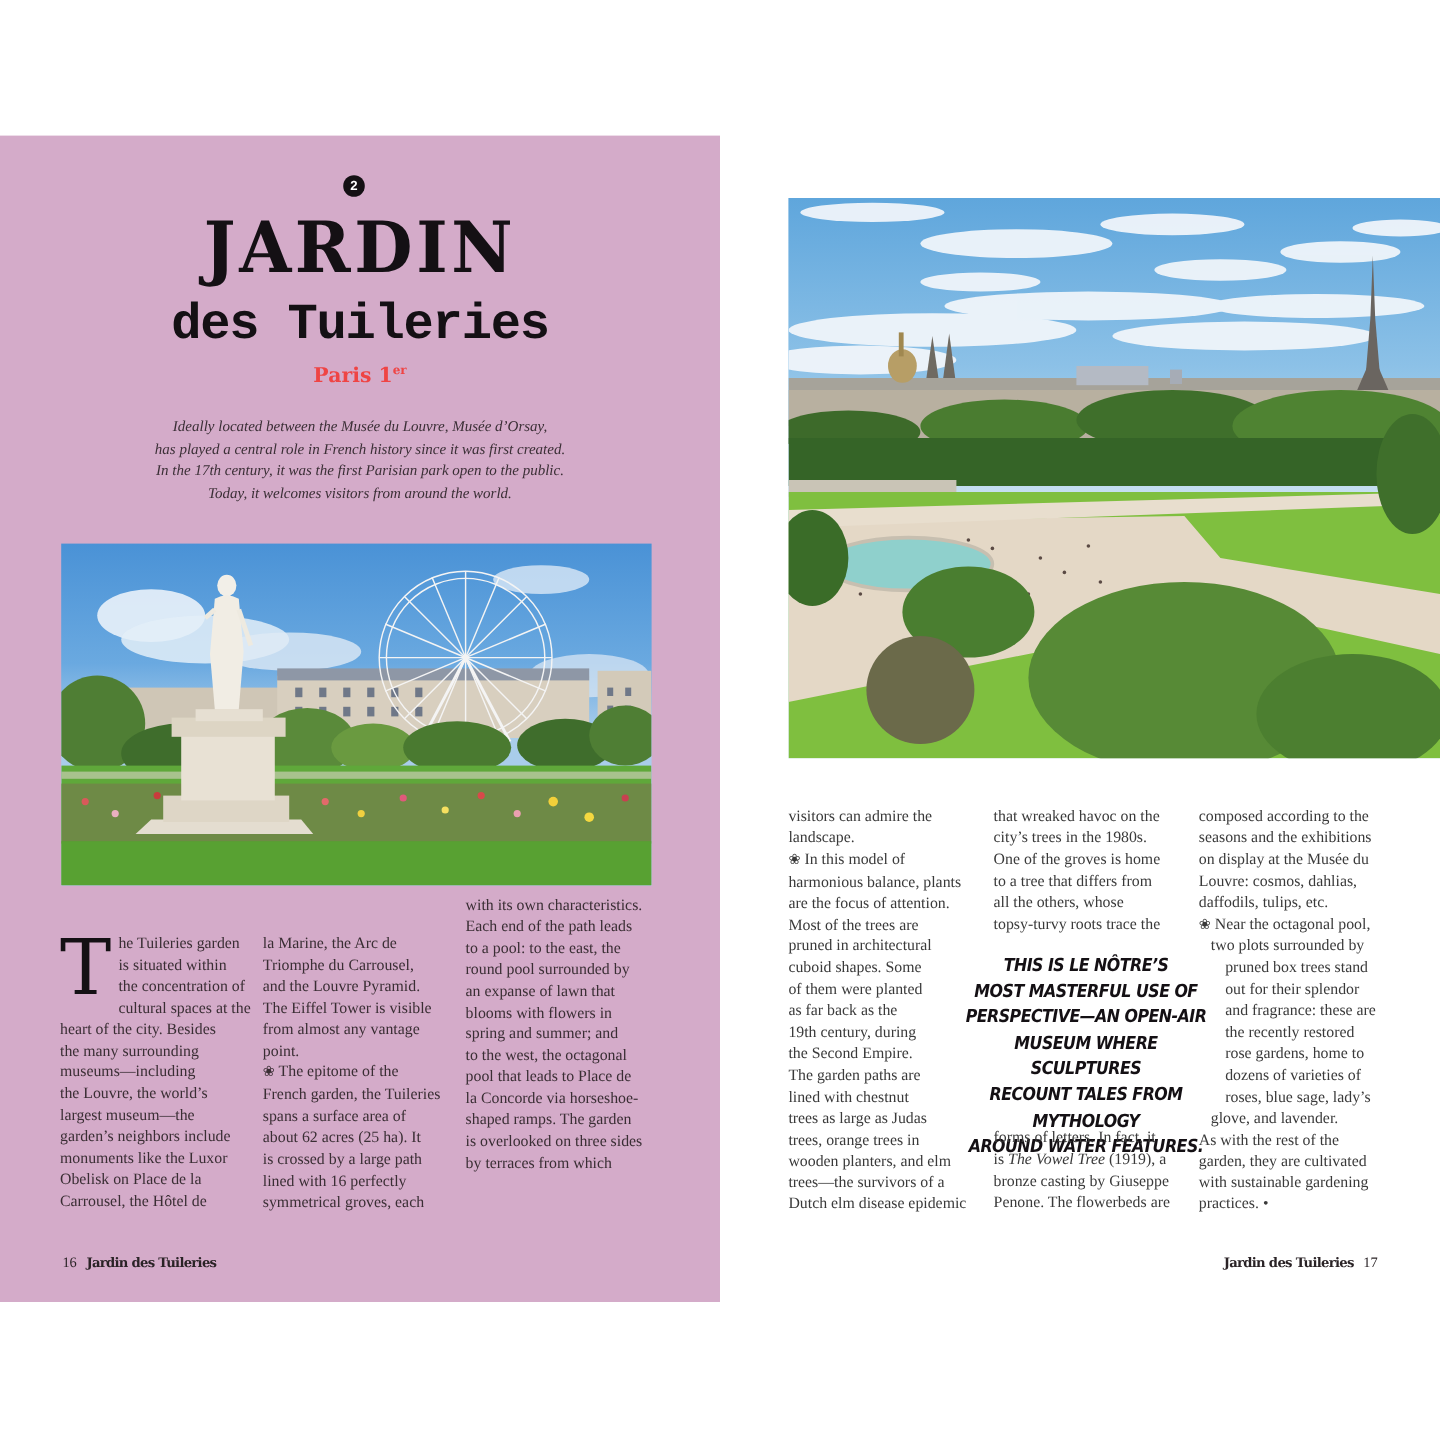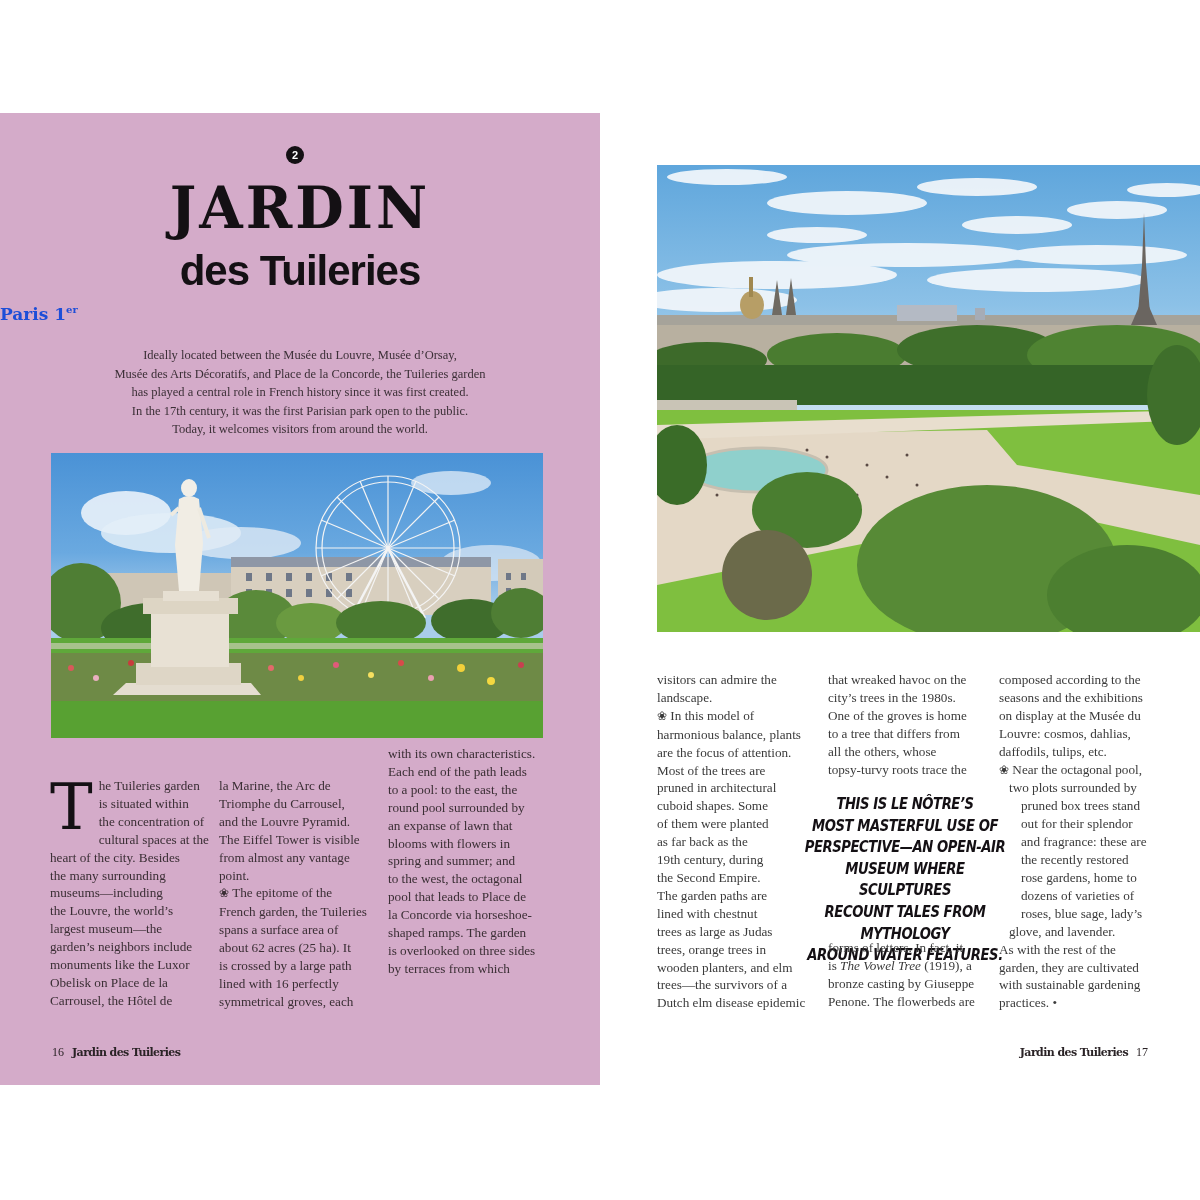--- a/index.html
+++ b/index.html
@@ -23,32 +23,32 @@
     display: flex; align-items: center; justify-content: center;
   }
   .title-1 {
     position: absolute; left: 0; width: 600px; top: 174px; text-align: center;
     font-family: "DejaVu Serif", serif; font-weight: bold;
     font-size: 56px; letter-spacing: 3px; color: #141014;
     transform: scaleY(1.05); line-height: 66px;
   }
   .title-2 {
     position: absolute; left: 0; width: 600px; top: 243px; text-align: center;
-    font-family: Liberation Sans, sans-serif; font-weight: bold;
+    font-family: Liberation Mono, monospace; font-weight: bold;
     font-size: 42px; color: #141014; letter-spacing: -1px; line-height: 56px;
   }
   .title-3 {
-    position: absolute; left: 0; width: 600px; top: 298px; text-align: left;
+    position: absolute; left: 0; width: 600px; top: 298px; text-align: center;
     font-family: "DejaVu Serif", serif; font-weight: bold;
-    font-size: 17px; color: #1d4ed8; line-height: 24px;
+    font-size: 17px; color: #ef4444; line-height: 24px;
   }
   .title-3 sup { font-size: 10px; }
   .intro {
     position: absolute; left: 100px; width: 400px; top: 346px; text-align: center;
-    font-size: 12.5px; line-height: 18.6px; color: #3b2f36;
+    font-style: italic; font-size: 12.5px; line-height: 18.6px; color: #3b2f36;
   }
   .photo-left {
     position: absolute; left: 51px; top: 453px; width: 492px; height: 285px;
     overflow: hidden;
     background: linear-gradient(180deg, #4a92d6 0%, #6aa9e0 35%, #a9cdeb 55%);
   }
   .body-col {
     position: absolute; font-size: 13.2px; line-height: 17.9px; color: #3a2e34;
     text-align: left;
   }
@@ -99,21 +99,20 @@
     <span>2</span>
   </div>
   <div class="title-1">JARDIN</div>
   <div class="title-2">des Tuileries</div>
   <div class="title-3">
     <span>Paris 1</span><sup>er</sup>
   </div>
 
   <div class="intro">
     <div>Ideally located between the Musée du Louvre, Musée d’Orsay,</div>
-    <div>Musée des Arts Décoratifs, and Place de la Concorde, the Tuileries garden</div>
     <div>has played a central role in French history since it was first created.</div>
     <div>In the 17th century, it was the first Parisian park open to the public.</div>
     <div>Today, it welcomes visitors from around the world.</div>
   </div>
 
   <div class="photo-left" title="Statue on a stone pedestal in the Tuileries garden with flowerbeds, Haussmann buildings and a Ferris wheel">
     <svg width="492" height="285" viewBox="0 0 492 285">
 
       <ellipse cx="75" cy="60" rx="45" ry="22" fill="#eaf2fa" opacity="0.9"></ellipse>
       <ellipse cx="120" cy="80" rx="70" ry="20" fill="#e3eef8" opacity="0.85"></ellipse>

